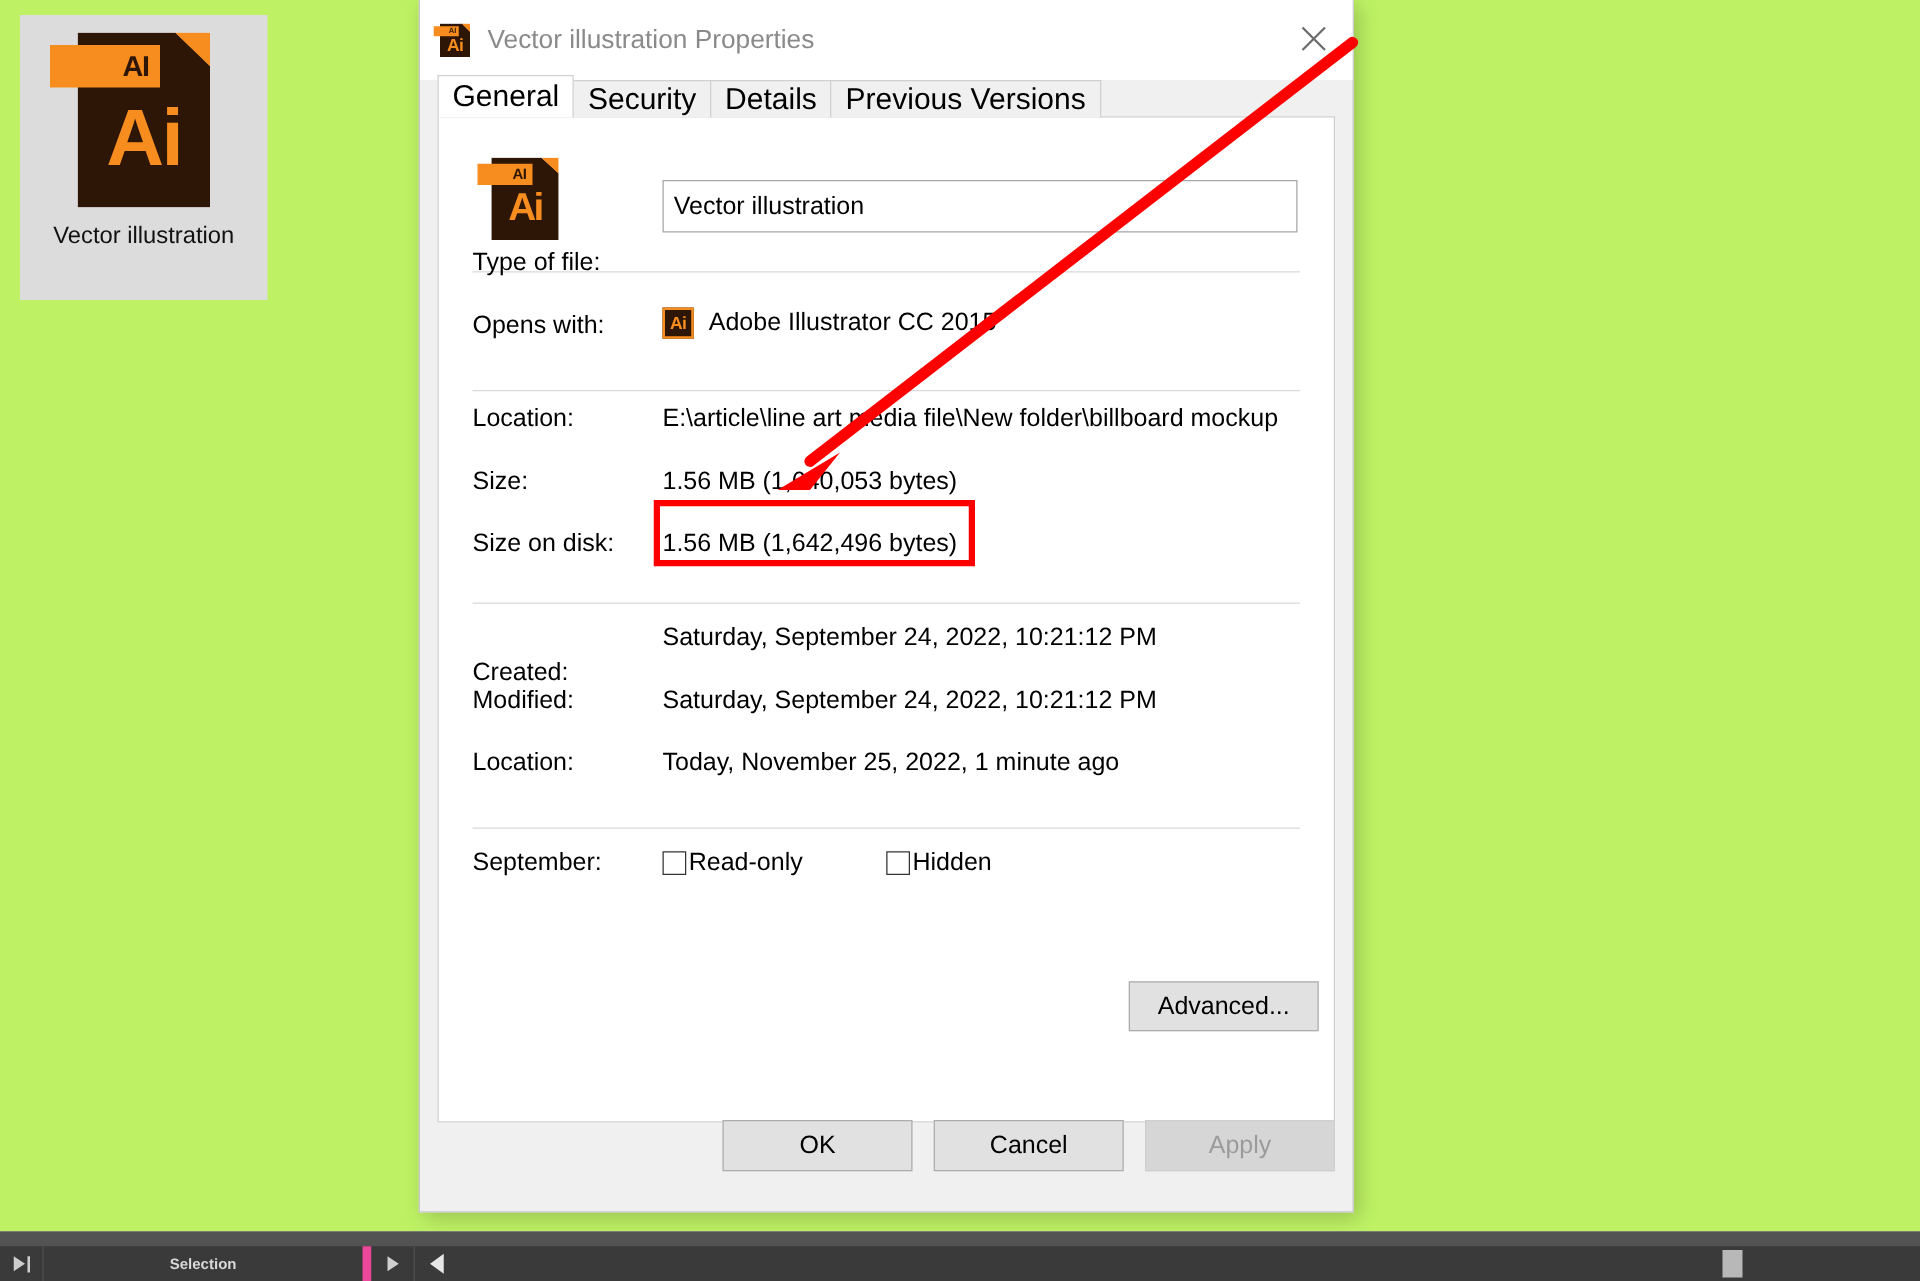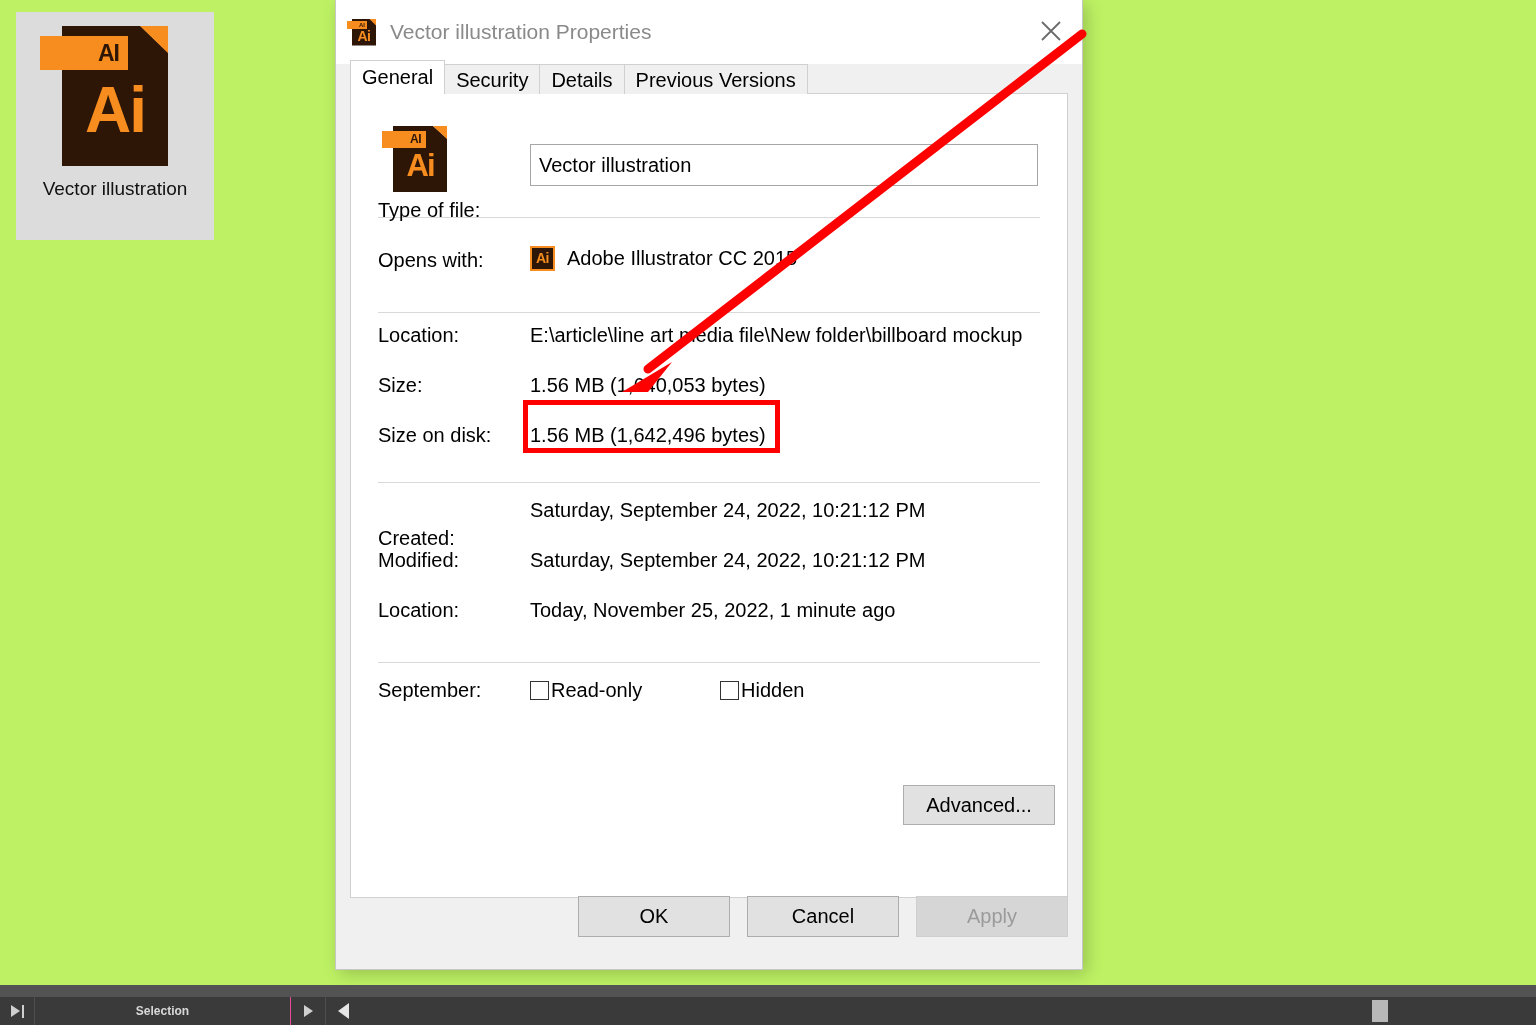--- a/index.html
+++ b/index.html
@@ -159,21 +159,21 @@
     left: 14px; top: 60px;
     height: 34px;
     display: flex;
     align-items: flex-end;
     z-index: 3;
   }
   .tab {
     height: 30px;
     line-height: 30px;
     padding: 0 11px;
-    font-size: 20px;
+    font-size: 24px;
     color: #000;
     background: #f0f0f0;
     border: 1px solid #d0d0d0;
     border-bottom: none;
     margin-right: -1px;
     box-sizing: border-box;
     white-space: nowrap;
   }
   .tab.active {
     background: #ffffff;
@@ -349,21 +349,21 @@
   .sb-cell {
     height: 28px;
     display: flex;
     align-items: center;
     justify-content: center;
     color: #d8d8d8;
     font-size: 12px;
     font-weight: bold;
   }
   #sb-first  { width: 34px; border-right: 1px solid #4e4e4e; }
-  #sb-sel    { width: 255px; border-right: 1px solid #ec4899; }
+  #sb-sel    { width: 255px; border-right: 7px solid #ec4899; }
   #sb-next   { width: 34px; border-right: 1px solid #4e4e4e; }
   #sb-prev   { width: 34px; }
   #sb-track  { position: relative; flex: 1; height: 28px; }
   #sb-thumb  {
     position: absolute;
     left: 1012px; top: 3px;
     width: 16px; height: 22px;
     background: #b8b8b8;
   }
   .tri-r { width: 0; height: 0; border-left: 9px solid #cfcfcf; border-top: 6px solid transparent; border-bottom: 6px solid transparent; }
@@ -484,21 +484,21 @@
 
       <div class="sep" style="top:568px;"></div>
 
       <div class="row" style="left:27px; top:585px;">
         <span class="lbl">September:</span>
       </div>
       <div class="row" style="left:179px; top:585px;">
         <span class="cbox"></span>
         <span class="val">Read-only</span>
       </div>
-      <div class="row" style="left:356px; top:585px;padding-left:13px;">
+      <div class="row" style="left:345px; top:585px;padding-left:13px;">
         <span class="cbox"></span>
         <span class="val">Hidden</span>
       </div>
       <div class="btn" id="advanced-btn">Advanced...</div>
     </div>
 
     <div id="footer">
       <div class="btn footer-btn" id="ok-btn">OK</div>
       <div class="btn footer-btn" id="cancel-btn">Cancel</div>
       <div class="btn footer-btn" id="apply-btn">Apply</div>

